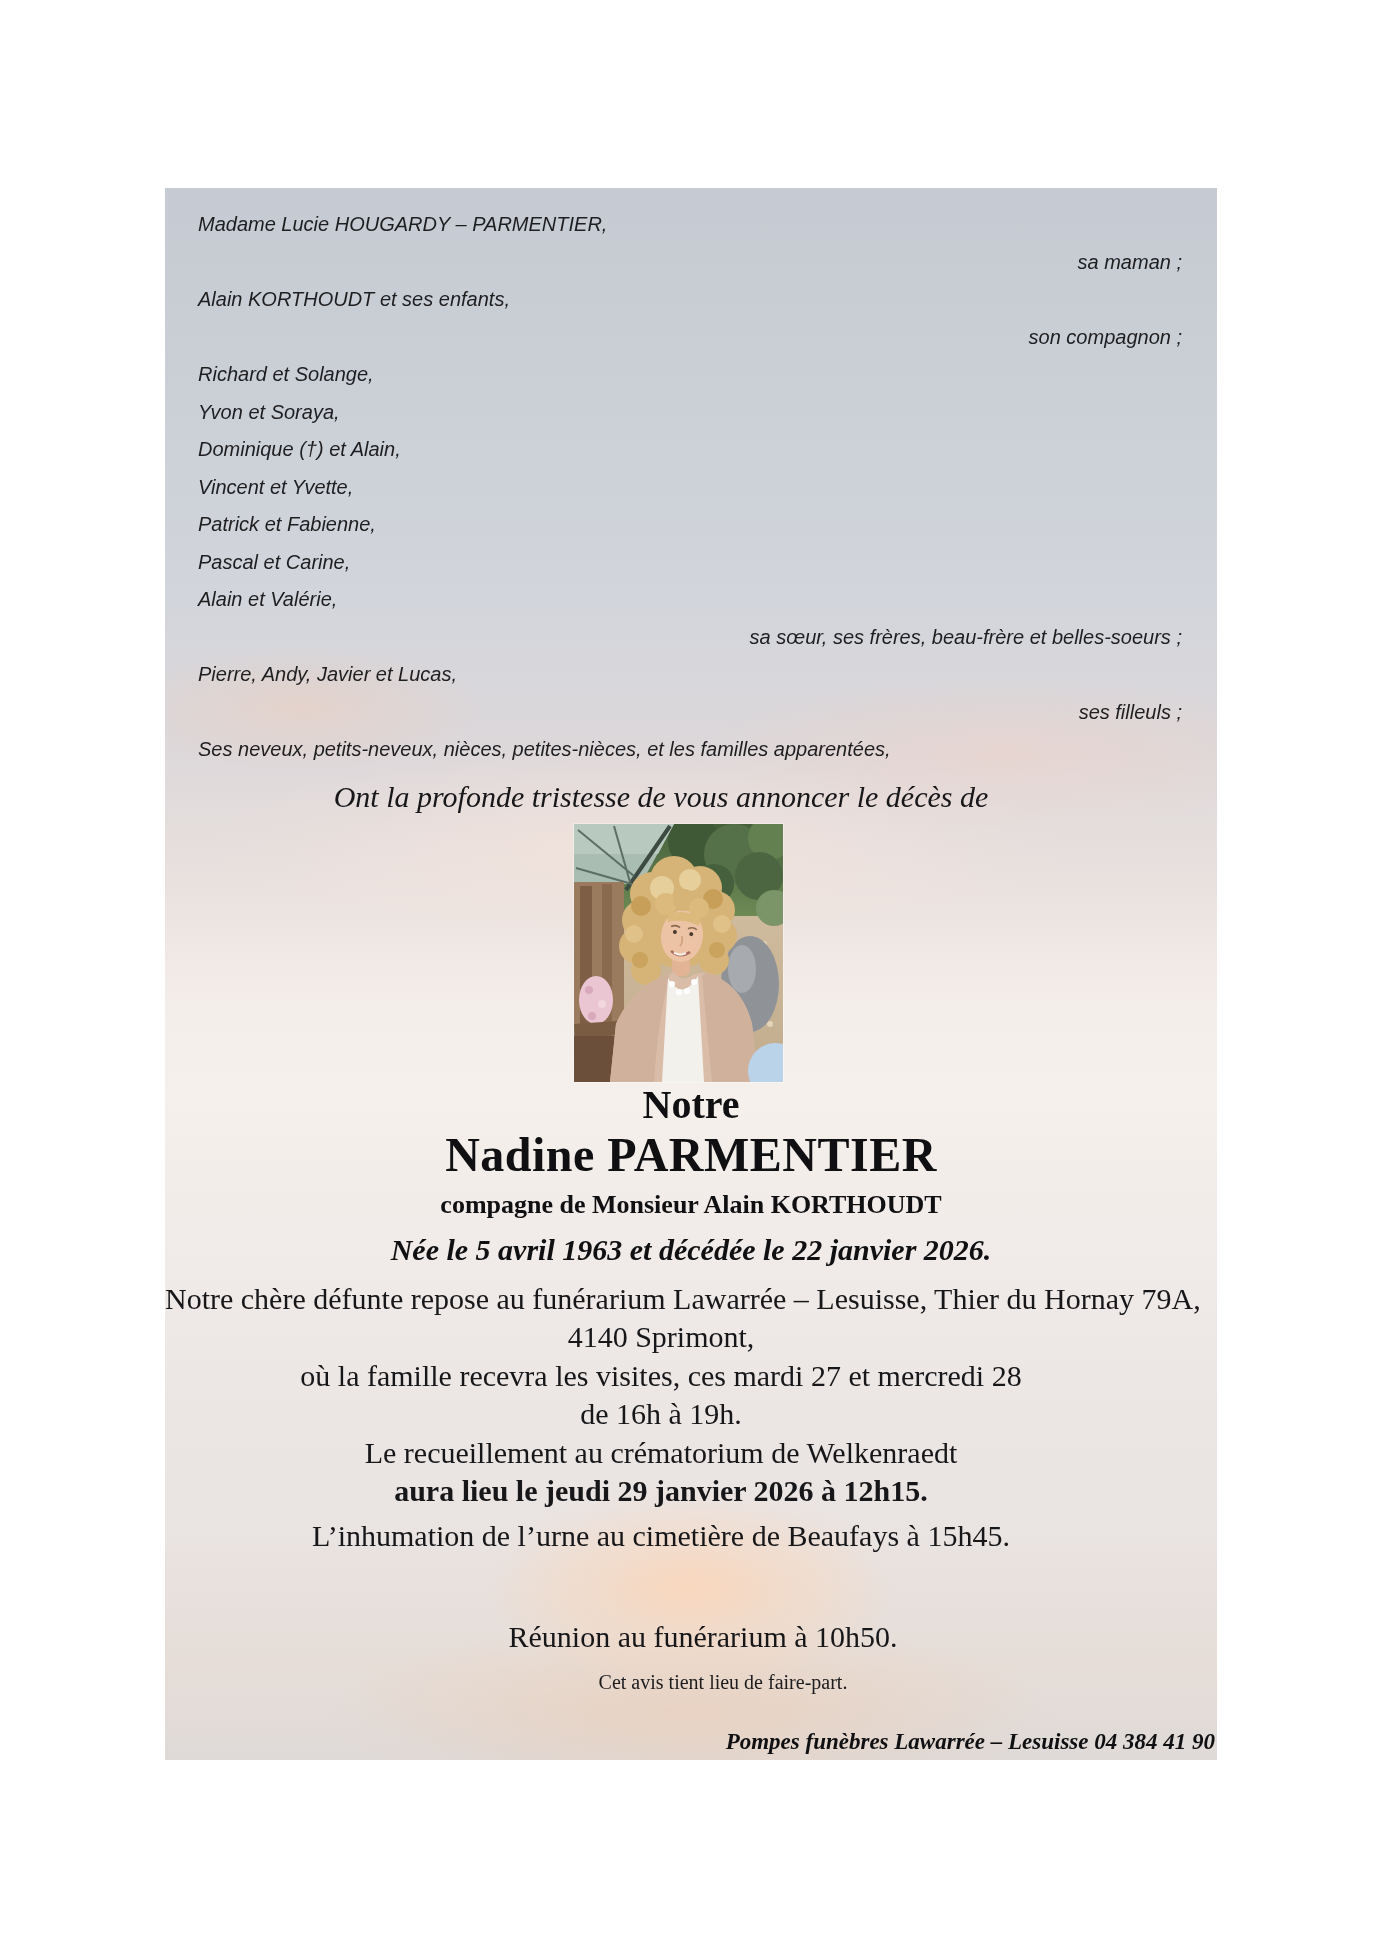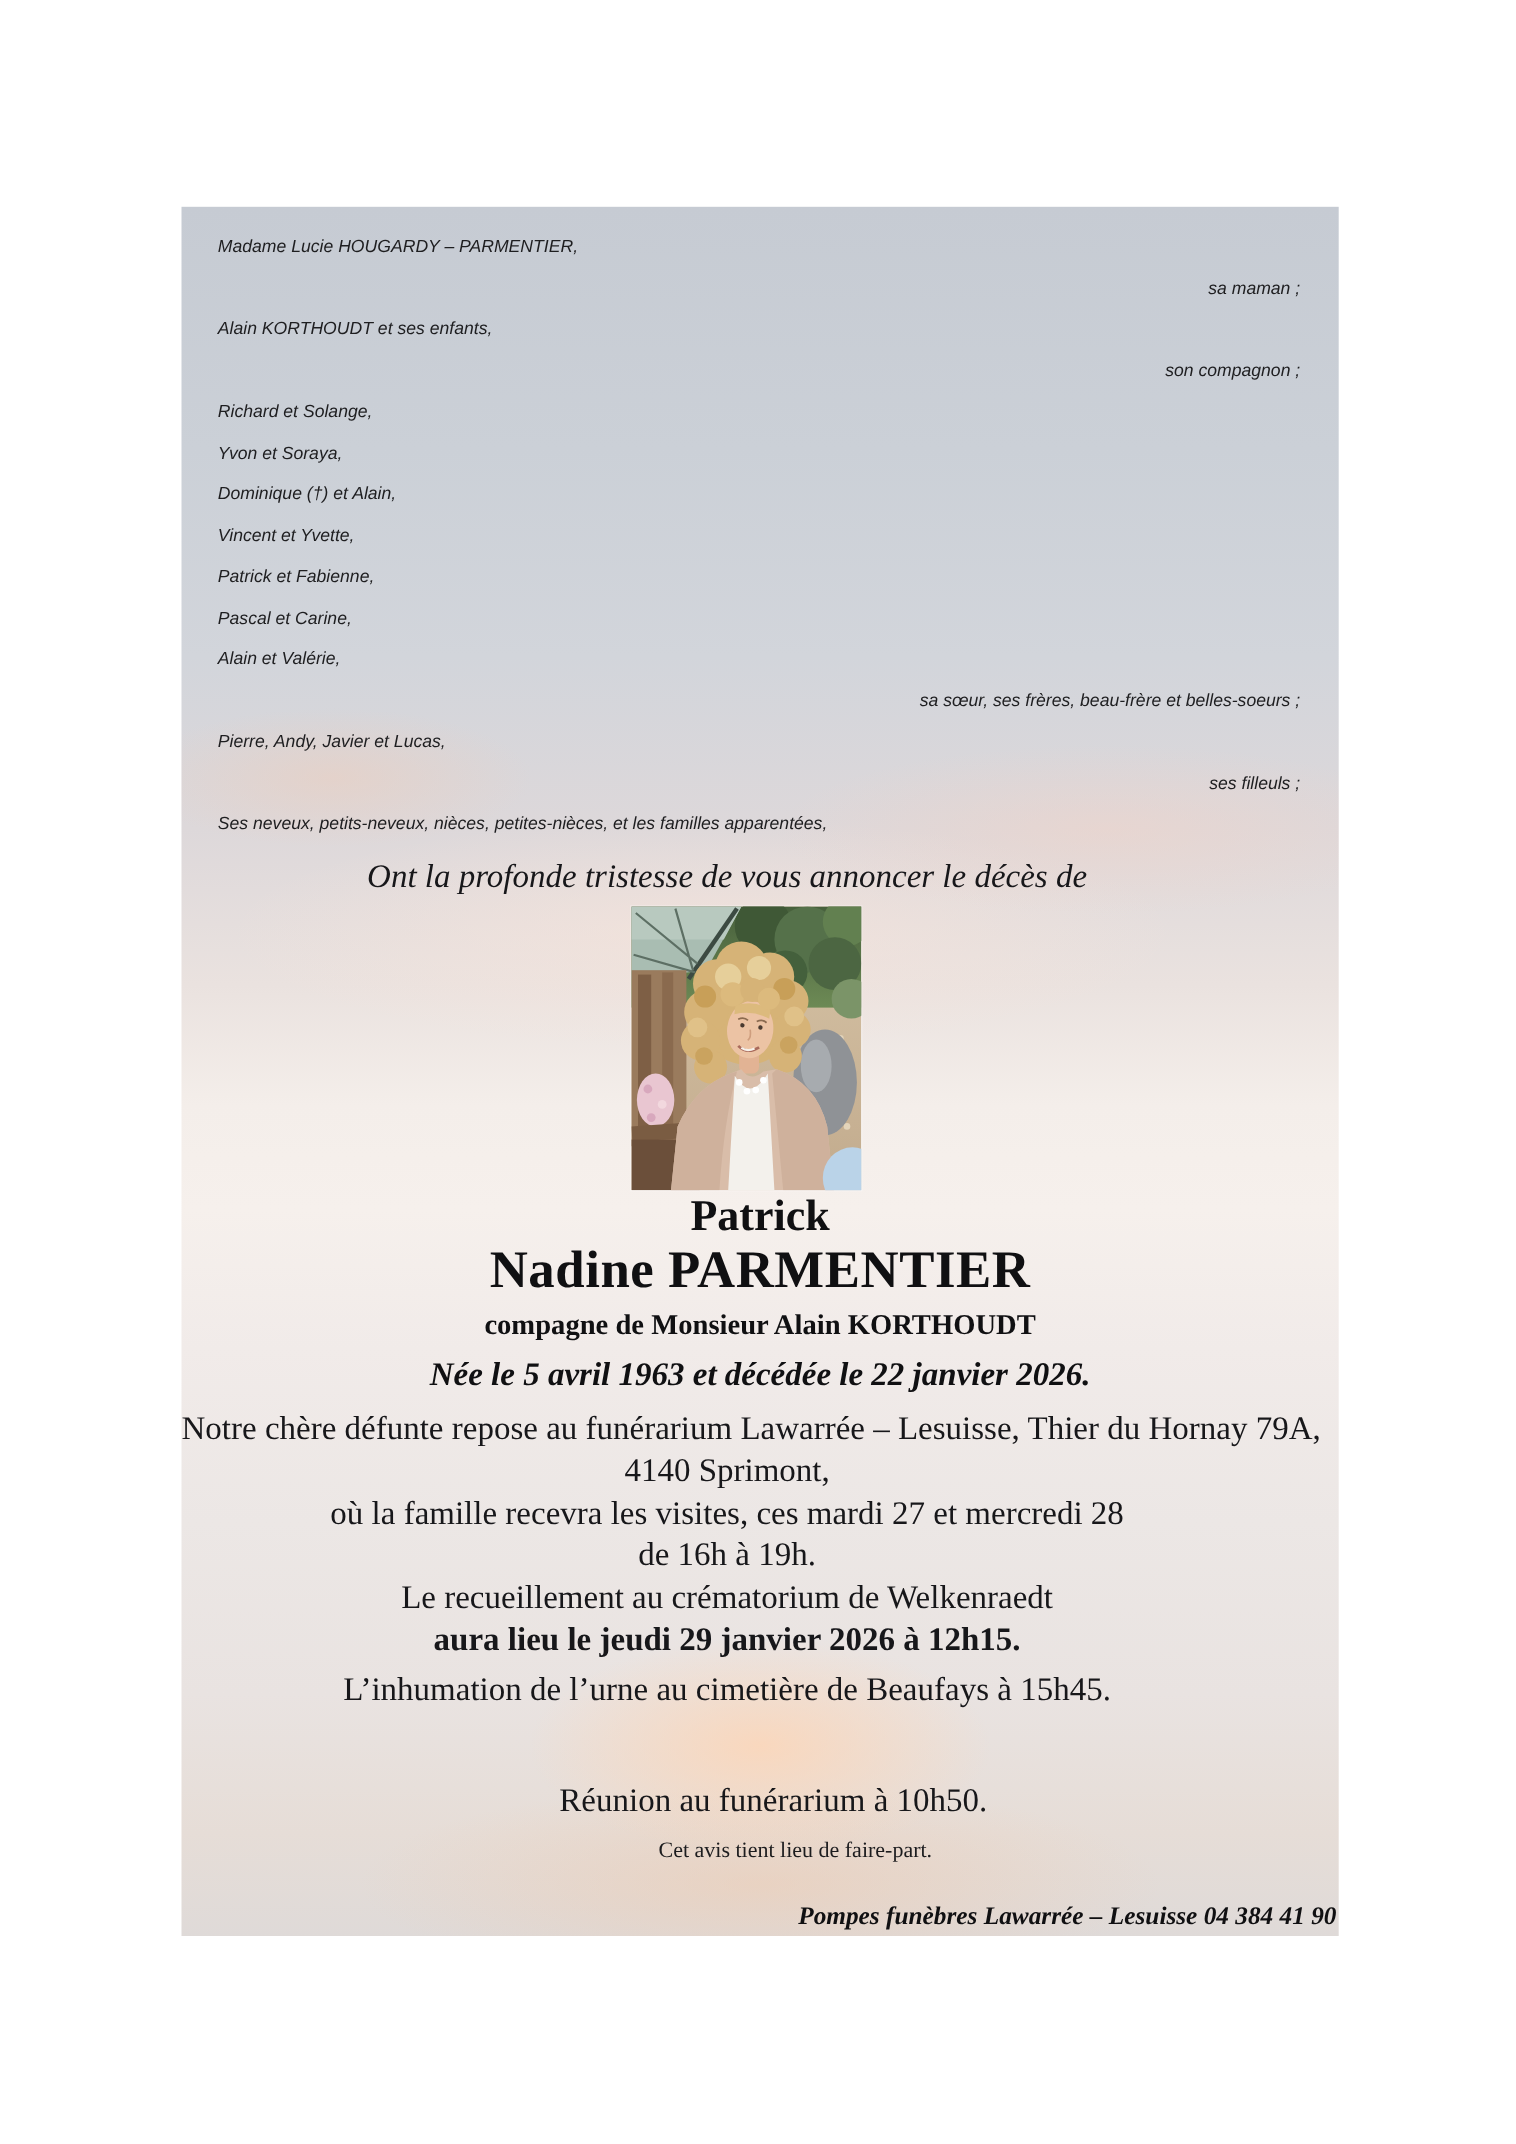--- a/index.html
+++ b/index.html
@@ -16,21 +16,21 @@
       radial-gradient(ellipse 520px 130px at 50% 97%, rgba(240,199,168,0.45), rgba(240,199,168,0) 70%),
       radial-gradient(ellipse 260px 90px at 13% 33%, rgba(236,206,190,0.55), rgba(236,206,190,0) 70%),
       radial-gradient(ellipse 430px 110px at 80% 36%, rgba(241,211,200,0.50), rgba(241,211,200,0) 70%),
       radial-gradient(ellipse 620px 150px at 45% 42%, rgba(248,228,218,0.60), rgba(248,228,218,0) 70%),
       linear-gradient(180deg,#c6cbd3 0%,#cbd0d7 14%,#d2d5db 26%,#ddd8da 36%,#eae2df 45%,
                       #f4eeea 52%,#f6f0ec 58%,#f1ebe9 66%,#ece7e5 76%,#e9e3e1 86%,#e6ddd7 94%,#dfdad8 100%);
   }
   .intro {
     padding:18px 35px 0 33px;
     font-family:"Liberation Sans", sans-serif;
-    font-style:italic; font-size:16px; line-height:37.5px; color:#1e1e20;
+    font-style:italic; font-size:20px; line-height:37.5px; color:#1e1e20;
   }
   .intro-line { white-space:nowrap; }
   .intro-line.right { text-align:right; }
   .announce {
     margin-top:6px; padding-right:60px; text-align:center; white-space:nowrap;
     font-family:"Liberation Serif", serif; font-style:italic; font-size:30px; line-height:44px; color:#17171a;
   }
   .photo-wrap {
     width:209px; height:258px; margin:5px auto 0; position:relative; left:-13px;
     box-shadow:0 0 0 1px rgba(255,255,255,0.35);
@@ -177,21 +177,21 @@
         <path d="M94,154 Q108,178 124,152 L130,258 L88,258 Z" fill="#f3f1ec"></path>
         <circle cx="98" cy="160" r="3" fill="#ffffff"></circle>
           <circle cx="105" cy="168" r="3" fill="#ffffff"></circle>
         <circle cx="113" cy="167" r="3" fill="#ffffff"></circle>
           <circle cx="120" cy="158" r="3" fill="#ffffff"></circle>
 
         <ellipse cx="201" cy="247" rx="27" ry="28" fill="#bad3e8"></ellipse>
       </svg>
     </div>
 
-    <div class="heading title">Patrick</div>
+    <div class="heading title">Notre</div>
     <div class="heading name">Nadine PARMENTIER</div>
     <div class="heading relation">compagne de Monsieur Alain KORTHOUDT</div>
     <div class="heading dates">Née le 5 avril 1963 et décédée le 22 janvier 2026.</div>
 
     <div class="details">
       <div class="detail-line">Notre chère défunte repose au funérarium Lawarrée – Lesuisse, Thier du Hornay 79A,</div>
       <div class="detail-line">4140 Sprimont,</div>
       <div class="detail-line">où la famille recevra les visites, ces mardi 27 et mercredi 28</div>
       <div class="detail-line">de 16h à 19h.</div>
       <div class="detail-line">Le recueillement au crématorium de Welkenraedt</div>

